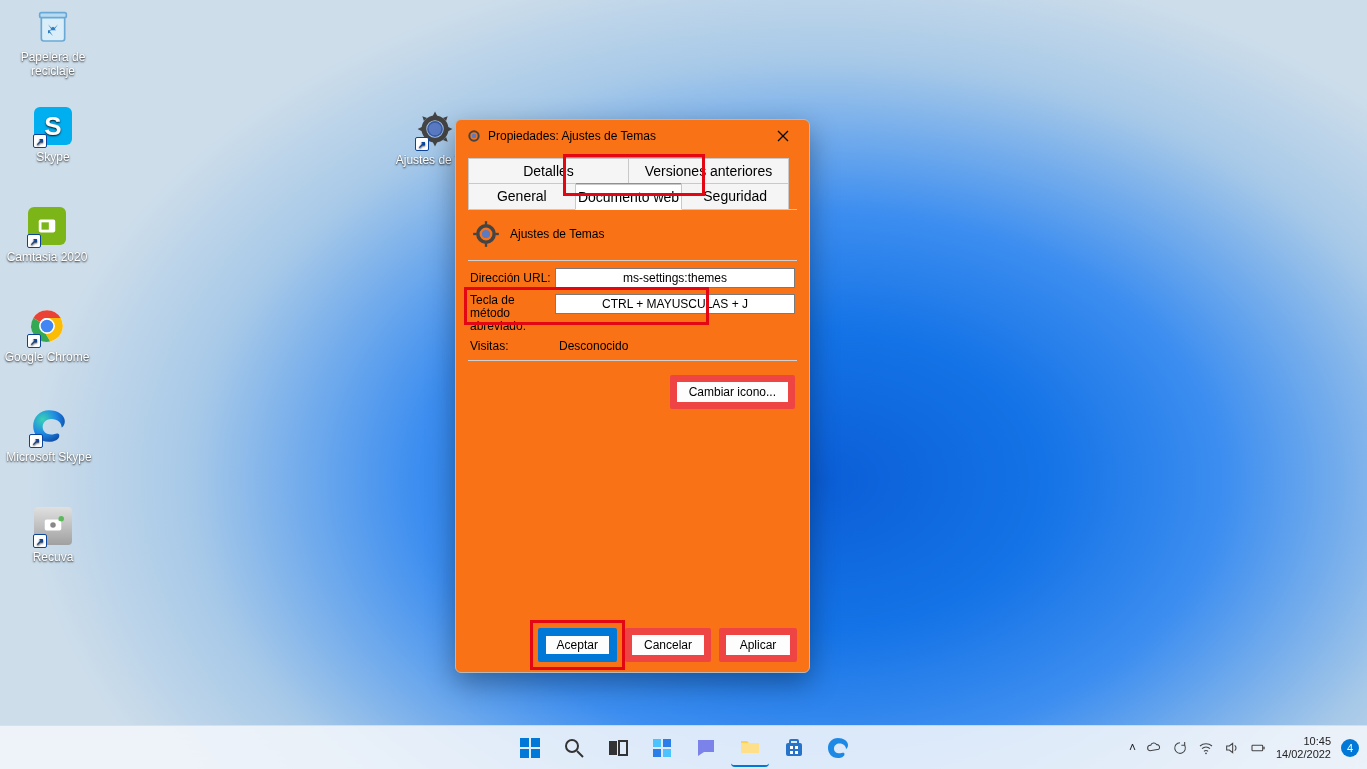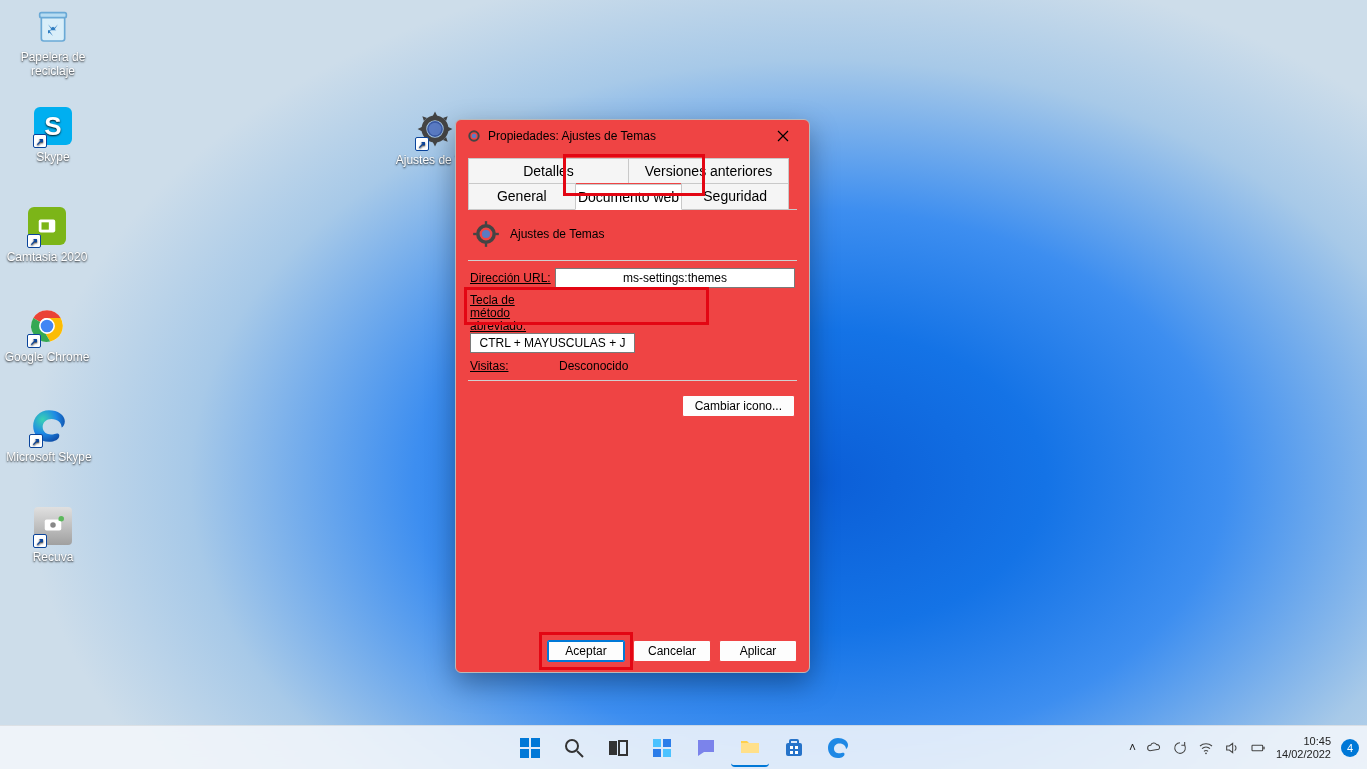--- a/index.html
+++ b/index.html
@@ -41,21 +41,21 @@
   
   .edge-svg{width:38px;height:38px;}
   
   .recuva-box{width:38px;height:38px;background:linear-gradient(#e0e0e0,#a0a0a0);border-radius:4px;display:flex;align-items:center;justify-content:center;}
   
   .gear-svg{width:38px;height:38px;}
 
   
   .dialog {
     position:absolute; left:455px; top:119px; width:355px; height:554px;
-    background:#ef4444; border:1px solid #b9b9b9; border-radius:6px;
+    background:#f97316; border:1px solid #b9b9b9; border-radius:6px;
     box-shadow:0 10px 28px rgba(0,0,0,.35);
     display:flex; flex-direction:column;
   }
   .dialog .titlebar {
     height:32px; display:flex; align-items:center; padding:0 6px 0 10px;
     font-size:12px; color:#000;
   }
   .titlebar .title-icon { width:16px;height:16px;margin-right:6px; }
   .titlebar .spacer{flex:1;}
   .titlebar .close-btn{
@@ -79,32 +79,32 @@
   .tab.active{background:#fff; position:relative; top:1px; border-bottom:1px solid #fff;}
 
   .callout-red{ border:3px solid #e30613; }
 
   
   .content-header{
     display:flex; align-items:center; padding:10px 4px 8px 4px;
   }
   .content-header .gear{width:28px;height:28px;margin-right:10px;}
   .form-row{display:flex; align-items:center; padding:3px 2px; font-size:12px;}
-  .form-row label{ width:85px;text-decoration:underline; }
+  .form-row label{ width:85px; }
   .form-row input[type=text]{
     flex:1; border:1px solid #7a7a7a; padding:2px 4px; font-size:12px; height:20px;
     background:#fff;
     text-align:center;
   }
   .form-row .static-val{ flex:1; padding-left:4px;}
   .divider{border:none;border-top:1px solid #d0d0d0;margin:4px 0;}
 
   .change-icon-row{ text-align:right; padding:10px 2px 8px 2px;}
   .winbtn{
-    border:1px solid #ef4444; background:#fdfdfd; padding:3px 12px; font-size:12px;
+    border:7px solid #ef4444; background:#fdfdfd; padding:3px 12px; font-size:12px;
     border-radius:2px; min-width:72px;
   }
   .winbtn.primary{ border-color:#0078d7; box-shadow:0 0 0 1px #0078d7 inset; }
 
   .dialog .footer{
     padding:8px 12px 10px 12px; display:flex; justify-content:flex-end; gap:8px;
     position:relative;
   }
 
   
@@ -280,21 +280,21 @@
       <span>Ajustes de Temas</span>
     </div>
     <hr class="divider">
 
     <div class="form-row">
       <label>Dirección URL:</label>
       <input type="text" value="ms-settings:themes" style="">
     </div>
 
     <div style="position:relative;">
-      <div class="form-row" style="align-items:flex-start;flex-direction:column;">
+      <div class="form-row" style="align-items:flex-start;">
         <label style="line-height:13px;">
           <span>Tecla de método</span><br><span>abreviado:</span>
         </label>
         <input type="text" value="CTRL + MAYUSCULAS + J" style="">
       </div>
 
       <div class="callout-red" style="position:absolute; left:-4px; top:-4px; width:245px; height:38px; pointer-events:none;"></div>
     </div>
 
     <div class="form-row">

